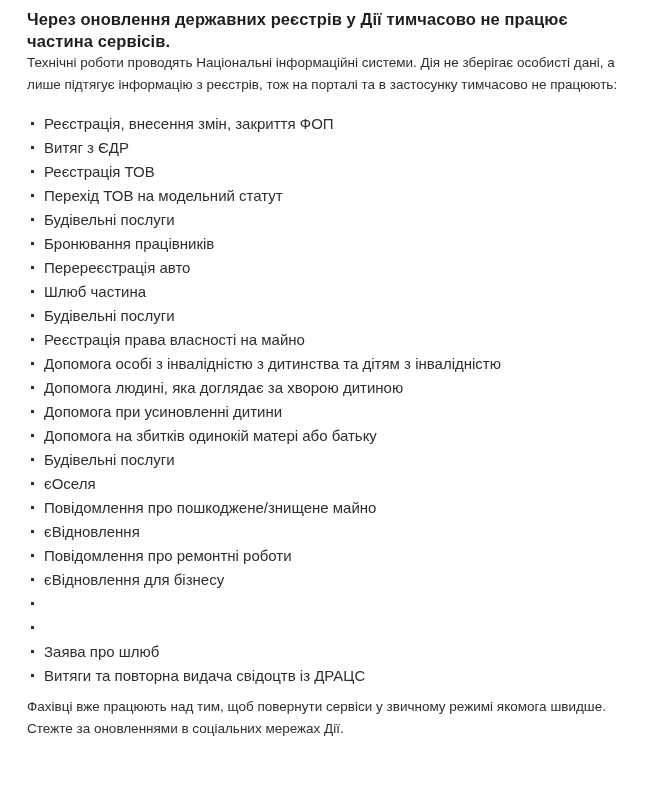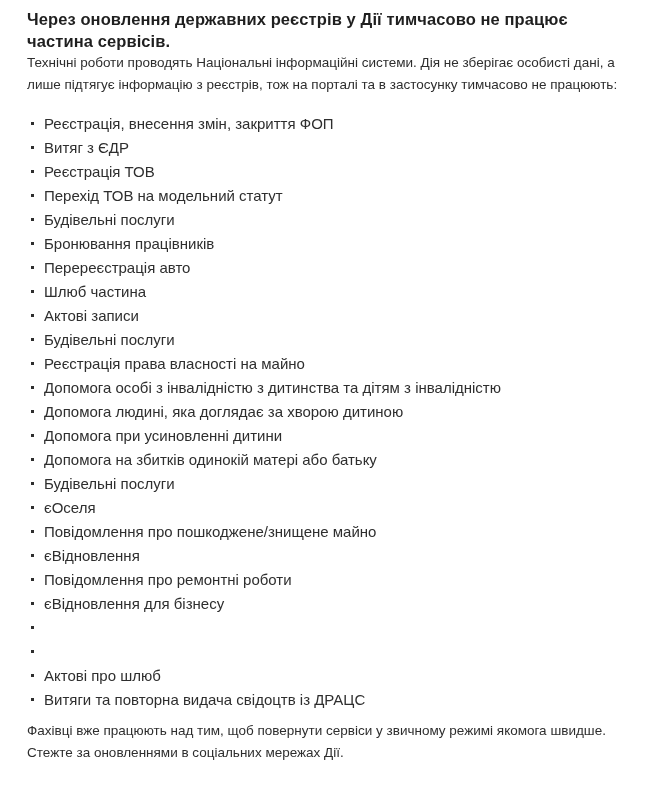--- a/index.html
+++ b/index.html
@@ -104,24 +104,20 @@
   <li class="service-item">
     <span class="bullet"></span>
     <span class="service-label">Перереєстрація авто</span>
   </li>
 
   <li class="service-item">
     <span class="bullet"></span>
     <span class="service-label">Шлюб частина</span>
   </li>
 
-  <li class="service-item">
-    <span class="bullet"></span>
-    <span class="service-label">Актові записи</span>
-  </li>
 
   <li class="service-item">
     <span class="bullet"></span>
     <span class="service-label">Будівельні послуги</span>
   </li>
 
   <li class="service-item">
     <span class="bullet"></span>
     <span class="service-label">Реєстрація права власності на майно</span>
   </li>
@@ -181,21 +177,21 @@
   <li class="service-item">
     <span class="bullet"></span>
   </li>
 
   <li class="service-item">
     <span class="bullet"></span>
   </li>
 
   <li class="service-item">
     <span class="bullet"></span>
-    <span class="service-label">Актові про шлюб</span>
+    <span class="service-label">Заява про шлюб</span>
   </li>
 
   <li class="service-item">
     <span class="bullet"></span>
     <span class="service-label">Витяги та повторна видача свідоцтв із ДРАЦС</span>
   </li>
 </ul>
 
   <p class="footer-paragraph">Фахівці вже працюють над тим, щоб повернути сервіси у звичному режимі якомога швидше. Стежте за оновленнями в соціальних мережах Дії.</p>
 </main>

